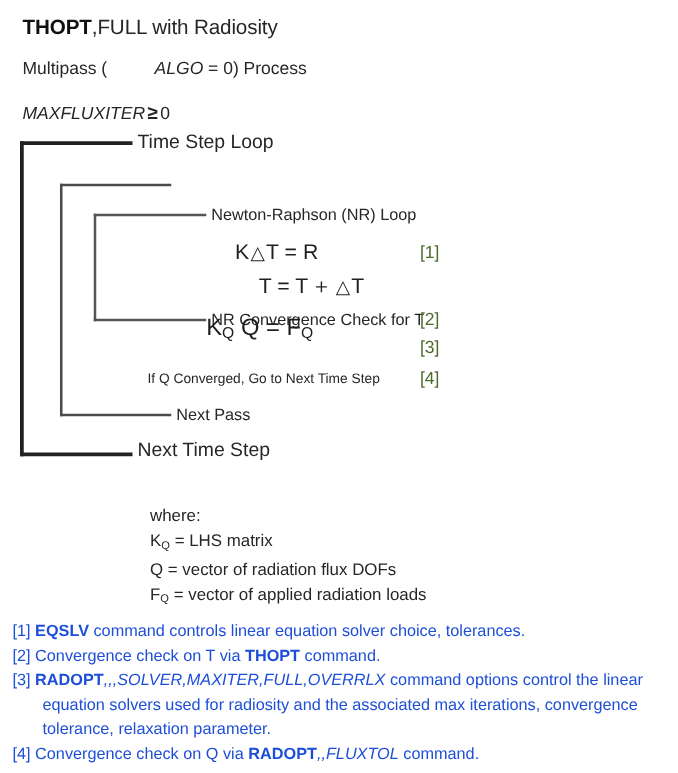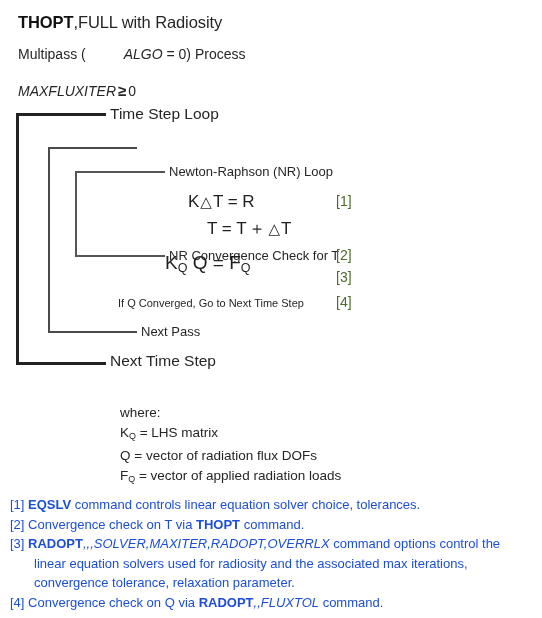--- a/index.html
+++ b/index.html
@@ -222,16 +222,16 @@
   <div><span>K</span><span class="sub">Q</span><span> = LHS matrix</span></div>
   <div>Q = vector of radiation flux DOFs</div>
   <div><span>F</span><span class="sub">Q</span><span> = vector of applied radiation loads</span></div>
 </div>
 
 <div id="footnotes">
   <span class="fn"><span class="tag">[1] </span><b>EQSLV</b><span> command controls linear equation solver choice, tolerances.</span></span>
 
   <span class="fn"><span class="tag">[2] </span><span>Convergence check on T via </span><b>THOPT</b><span> command.</span></span>
 
-  <span class="fn"><span class="tag">[3] </span><b>RADOPT</b><i>,,,SOLVER,MAXITER,RADOPT,OVERRLX</i><span> command options control the linear equation solvers used for radiosity and the associated max iterations, convergence tolerance, relaxation parameter.</span></span>
+  <span class="fn"><span class="tag">[3] </span><b>RADOPT</b><i>,,,SOLVER,MAXITER,FULL,OVERRLX</i><span> command options control the linear equation solvers used for radiosity and the associated max iterations, convergence tolerance, relaxation parameter.</span></span>
 
   <span class="fn"><span class="tag">[4] </span><span>Convergence check on Q via </span><b>RADOPT</b><i>,,FLUXTOL</i><span> command.</span></span>
 </div>
 
 </body></html>

